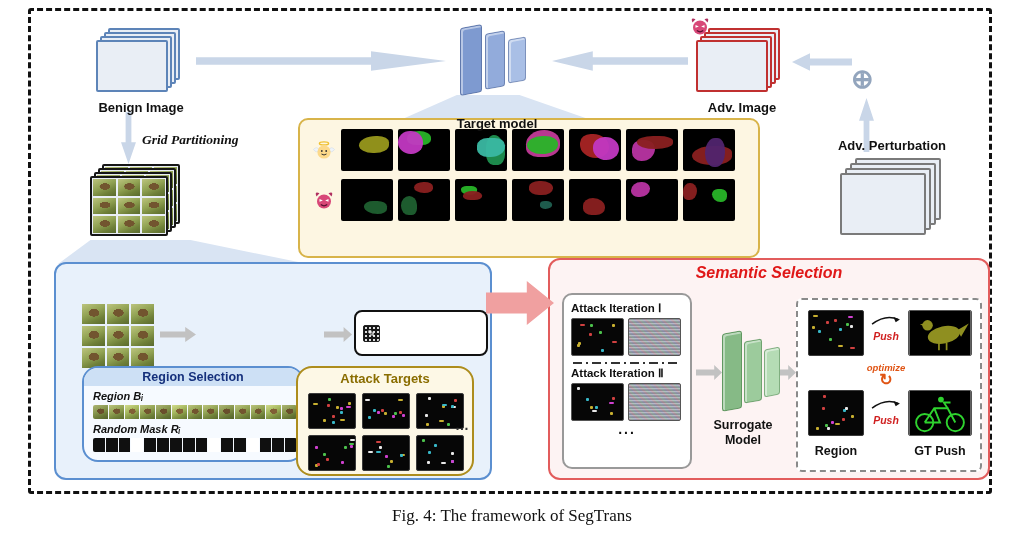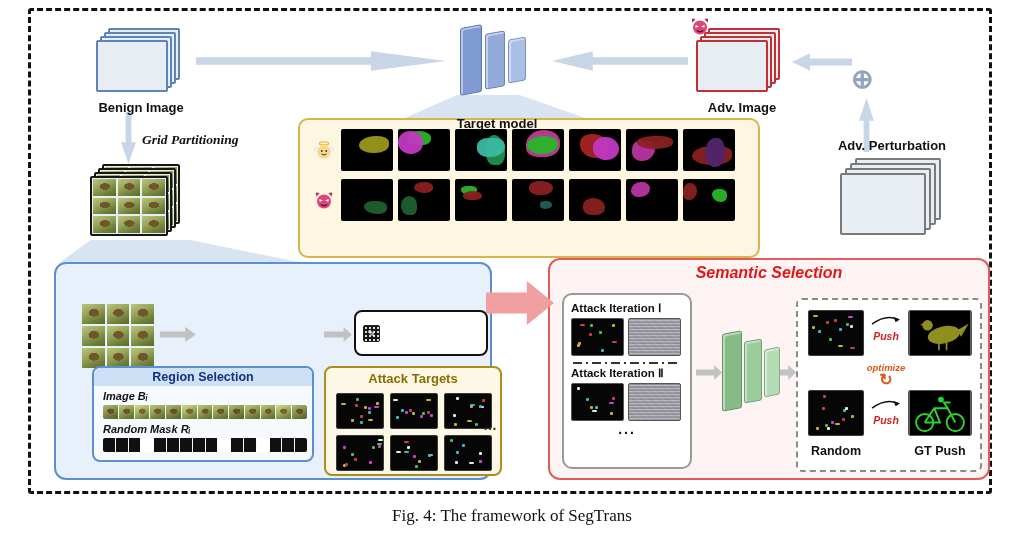--- a/index.html
+++ b/index.html
@@ -55,31 +55,31 @@
 
   
   .mpa-box{position:absolute;left:54px;top:262px;width:438px;height:218px;background:#e8f1fb;border:2.5px solid #5b8fd0;border-radius:12px;z-index:3}
   .mpa-title{position:absolute;left:0;top:5px;width:100%;text-align:center;font-weight:bold;font-style:italic;font-size:16px;color:#15307c}
   .patchgrid{position:absolute;left:26px;top:40px;width:72px;height:64px;display:grid;grid-template-columns:repeat(3,1fr);grid-template-rows:repeat(3,1fr);gap:2px}
   .opbox{position:absolute;height:46px;background:#fff;border:2px solid #111;border-radius:8px;display:flex;align-items:center;gap:6px;padding:4px 7px}
   .opbox .optxt{font-weight:bold;font-size:12px;line-height:1.15}
   .icon-grid{width:17px;height:17px;border:1.6px solid #222;border-radius:2px;background-image:radial-gradient(#555 1px, rgba(0,0,0,0) 1.2px);background-size:4px 4px;flex:0 0 auto}
   .icon-mask{position:relative;width:17px;height:17px;border:1.6px solid #222;border-radius:2px;background-color:#161616;background-image:radial-gradient(#ddd .8px, rgba(0,0,0,0) 1px);background-size:4px 4px;flex:0 0 auto;color:#fff;font-size:10px;line-height:15px;text-align:center}
 
-  .rsel-box{position:absolute;left:36px;top:102px;width:222px;height:96px;background:#f6faff;border:2px solid #5b8fd0;border-radius:8px;overflow:hidden}
+  .rsel-box{position:absolute;left:26px;top:102px;width:222px;height:96px;background:#f6faff;border:2px solid #5b8fd0;border-radius:16px;overflow:hidden}
   .rsel-title{width:100%;background:#cde0f5;text-align:center;font-weight:bold;font-size:12.5px;color:#15307c;padding:2px 0}
   .strip-lbl{position:absolute;left:9px;font-weight:bold;font-style:italic;font-size:11px}
   .strip{position:absolute;left:9px;width:204px;height:14px;display:flex;gap:1px;border-radius:2px;overflow:hidden}
   .strip .cellp{flex:1}
   .strip .cellp:nth-child(3n){filter:brightness(1.12)}
   .strip .cellp:nth-child(4n+1){filter:brightness(.92)}
   .mask-block{flex:1;background:#101010}
   .mask-block.off{background:#fff}
 
-  .atk-box{position:absolute;left:268px;top:102px;width:178px;height:110px;background:#fdf8e6;border:2px solid #ad8d1d;border-radius:8px}
+  .atk-box{position:absolute;left:240px;top:102px;width:178px;height:110px;background:#fdf8e6;border:2px solid #ad8d1d;border-radius:16px}
   .atk-title{width:100%;text-align:center;font-weight:bold;font-size:13px;color:#8a6d00;padding-top:3px}
   .atk-grid{position:absolute;left:10px;top:25px;display:grid;grid-template-columns:repeat(3,48px);grid-template-rows:repeat(2,36px);gap:6px}
   .atk-ell{position:absolute;right:3px;top:46%;font-weight:bold;font-size:14px;color:#333}
 
   .dotimg{position:relative;background:#060606;border:1px solid #3a3a3a;border-radius:2px;overflow:hidden}
   .dot{position:absolute;width:3px;height:3px;border-radius:1px}
 
   
   .rem-box{position:absolute;left:548px;top:258px;width:442px;height:222px;background:#fdf3f3;border:2.5px solid #e25c5c;border-radius:12px;z-index:3}
   .rem-title{position:absolute;left:0;top:4px;width:100%;text-align:center;font-weight:bold;font-style:italic;font-size:16px;color:#e01818}
@@ -304,21 +304,21 @@
     </div>
   <div class="ar ar-r c-gray" style="left:104px;top:62px;width:36px;height:17px"></div>
 
   <div class="ar ar-r c-gray" style="left:268px;top:62px;width:28px;height:17px"></div>
   <div class="opbox" style="left:298px;top:46px;width:134px">
     <span class="icon-mask">✎</span>
   </div>
 
   <div class="rsel-box">
     <div class="rsel-title">Region Selection</div>
-    <div class="strip-lbl" style="top:22px">Image Bᵢ</div>
+    <div class="strip-lbl" style="top:22px">Region Bᵢ</div>
     <div class="strip" style="top:37px">
         <span class="photo cellp"></span>
         <span class="photo cellp"></span>
         <span class="photo cellp"></span>
         <span class="photo cellp"></span>
         <span class="photo cellp"></span>
         <span class="photo cellp"></span>
         <span class="photo cellp"></span>
         <span class="photo cellp"></span>
         <span class="photo cellp"></span>
@@ -467,20 +467,21 @@
     <div class="iter-ell">...</div>
   </div>
 
   <div class="ar ar-r c-gray" style="left:146px;top:104px;width:26px;height:17px"></div>
 
   <div class="model" style="left:168px;top:68px;width:66px;height:88px">
     <span class="slab g" style="left:4px;top:4px;width:20px;height:78px;background:#86ba86"></span>
     <span class="slab g" style="left:26px;top:12px;width:18px;height:62px;background:#9ccb9c"></span>
     <span class="slab g" style="left:46px;top:20px;width:16px;height:48px;background:#b5dcb5"></span>
   </div>
+  <div class="sur-lbl">Surrogate Model</div>
 
   <div class="ar ar-r c-gray" style="left:220px;top:104px;width:26px;height:17px"></div>
 
   <div class="pred-box">
     <div class="dotimg" style="position:absolute;left:10px;top:10px;width:56px;height:46px">
         <span class="dot" style="left: 76.2651%; top: 32.2451%; background: rgb(232, 232, 232);"></span>
         <span class="dot" style="left: 75.592%; top: 81.4148%; background: rgb(208, 64, 64); width: 5px; height: 2px;"></span>
         <span class="dot" style="left: 5.31959%; top: 34.7341%; background: rgb(200, 176, 48);"></span>
         <span class="dot" style="left: 32.1982%; top: 22.375%; background: rgb(208, 64, 64);"></span>
         <span class="dot" style="left: 7.91153%; top: 9.44812%; background: rgb(200, 176, 48); width: 5px; height: 2px;"></span>
@@ -544,18 +545,18 @@
           <g stroke="#2ed22e" fill="none" stroke-width="2">
             <circle cx="16" cy="33" r="9"></circle>
             <circle cx="48" cy="33" r="9"></circle>
             <path d="M16 33 L26 18 L40 18 L48 33 M26 18 L32 33 L16 33"></path>
             <path d="M40 18 L36 12 L43 12"></path>
           </g>
           <circle cx="33" cy="9" r="3" fill="#2ed22e"></circle>
         </svg>
     </div>
 
-    <div class="pred-lbl" style="left:2px;top:144px">Random</div>
+    <div class="pred-lbl" style="left:2px;top:144px">Region</div>
     <div class="pred-lbl" style="left:106px;top:144px">GT Push</div>
   </div>
 </div>
 
 <div class="caption">Fig. 4: The framework of SegTrans</div>
 
 </body></html>

